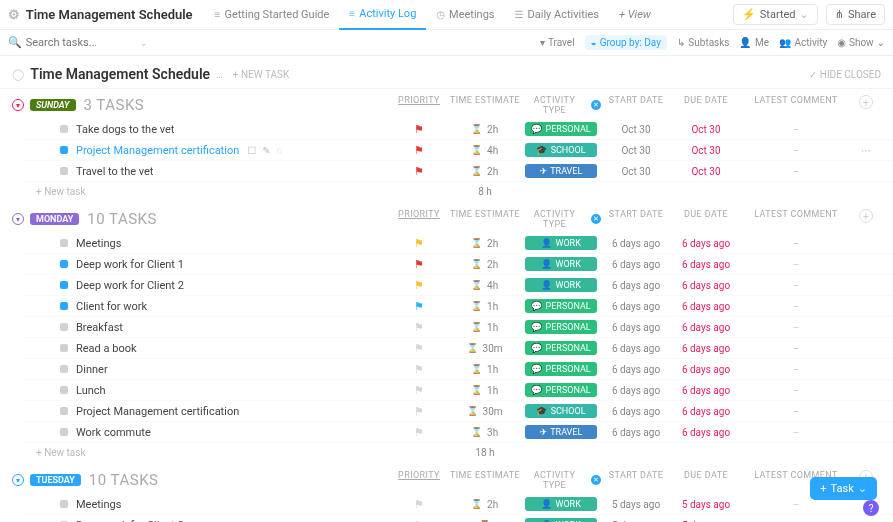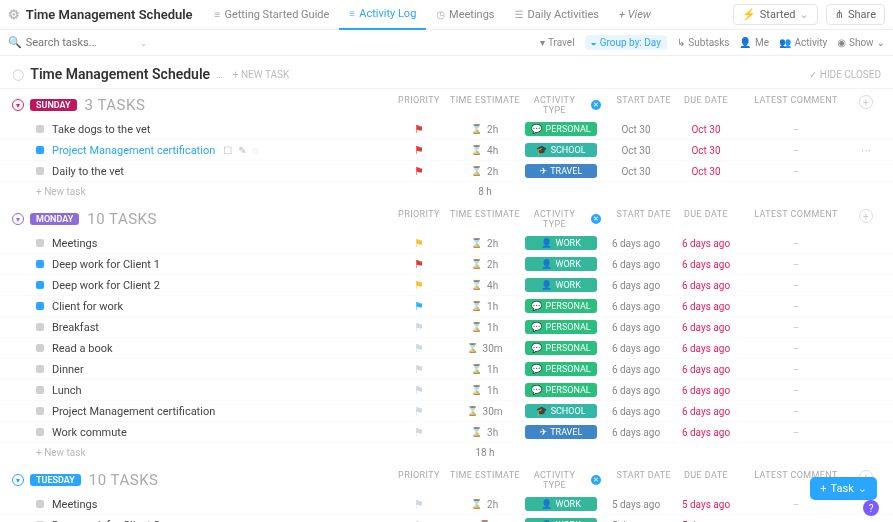--- a/index.html
+++ b/index.html
@@ -25,34 +25,34 @@
 .list-header-title { font-size: 14px; font-weight: 600; }
 .list-header-cnt { color: #bbb; font-size: 10px; margin-left: 6px; }
 .new-task-hdr { color: #bbb; font-size: 10px; margin-left: 10px; cursor: pointer; }
 .hide-closed { margin-left: auto; color: #bbb; font-size: 10px; cursor: pointer; }
 .group { padding: 2px 0; }
 .group-head { display: flex; align-items: center; padding: 4px 12px; font-size: 9px; color: #888; }
 .group-toggle { width: 12px; height: 12px; border-radius: 50%; border: 1.5px solid #e91e63; display: flex; align-items: center; justify-content: center; color: #e91e63; font-size: 8px; margin-right: 6px; }
 .group-toggle.purple { border-color: #8e6bd8; color: #8e6bd8; }
 .group-toggle.blue { border-color: #2aa6ff; color: #2aa6ff; }
 .group-badge { border-radius: 3px; padding: 1px 6px; font-size: 9px; font-weight: 600; color: #fff; margin-right: 8px; }
-.bg-pink { background: #be185d; }
+.bg-pink { background: #4d7c0f; font-style: italic; }
 .bg-purple { background: #8e6bd8; }
 .bg-blue { background: #2aa6ff; }
 .group-count { color: #aaa; font-size: 15px; letter-spacing: .5px; }
 .group-cols { display: flex; margin-left: auto; }
 .col { text-align: center; font-size: 9px; color: #aaa; text-transform: uppercase; letter-spacing: .4px; }
-.col.priority { width: 60px; }
+.col.priority { width: 60px; text-decoration: underline; }
 .col.time { width: 72px; }
 .col.activity { width: 80px; display:flex; align-items:center; justify-content:center; gap:3px;}
-.col.start { width: 70px; text-align: right; }
+.col.start { width: 70px; }
 .col.due { width: 70px; }
 .col.comment { width: 110px; }
 .col.actions { width: 30px; text-align:center; }
-.row { display: flex; align-items: center; padding: 3px 12px 3px 36px; border-bottom: 1px solid #fafafa; height: 21px; }
+.row { display: flex; align-items: center; padding: 3px 12px 3px 36px; border-bottom: 1px solid #fafafa; height: 21px; margin-left: 24px; }
 .row .status-dot { width: 8px; height: 8px; border-radius: 2px; margin-right: 8px; }
 .sd-gray { background: #d0d0d0; }
 .sd-blue { background: #2aa6ff; }
 .row-name { font-size: 11px; color: #444; flex: 0 0 auto; }
 .row.selected .row-name { color: #2aa6ff; }
 .row-icons { display: flex; gap: 6px; margin-left: 8px; color: #bbb; font-size: 10px; }
 .row-cols { display: flex; margin-left: auto; align-items: center; }
 .cell { text-align: center; font-size: 10px; color: #888; display:flex; align-items:center; justify-content:center; }
 .cell.priority { width: 60px; }
 .cell.time { width: 72px; gap:4px; }
@@ -189,21 +189,21 @@
             <span class="pill p-school"><span class="pic">🎓</span>SCHOOL</span>
           </div>
           <div class="cell start">Oct 30</div>
           <div class="cell due">Oct 30</div>
           <div class="cell comment">–</div>
           <div class="cell actions">⋯</div>
         </div>
       </div>
       <div class="row">
         <span class="status-dot sd-gray"></span>
-        <span class="row-name">Daily to the vet</span>
+        <span class="row-name">Travel to the vet</span>
         <div class="row-cols">
           <div class="cell priority">
             <span class="flag red">⚑</span>
           </div>
           <div class="cell time"><span class="time-ic">⌛</span>2h</div>
           <div class="cell activity">
             <span class="pill p-travel"><span class="pic">✈</span>TRAVEL</span>
           </div>
           <div class="cell start">Oct 30</div>
           <div class="cell due">Oct 30</div>

